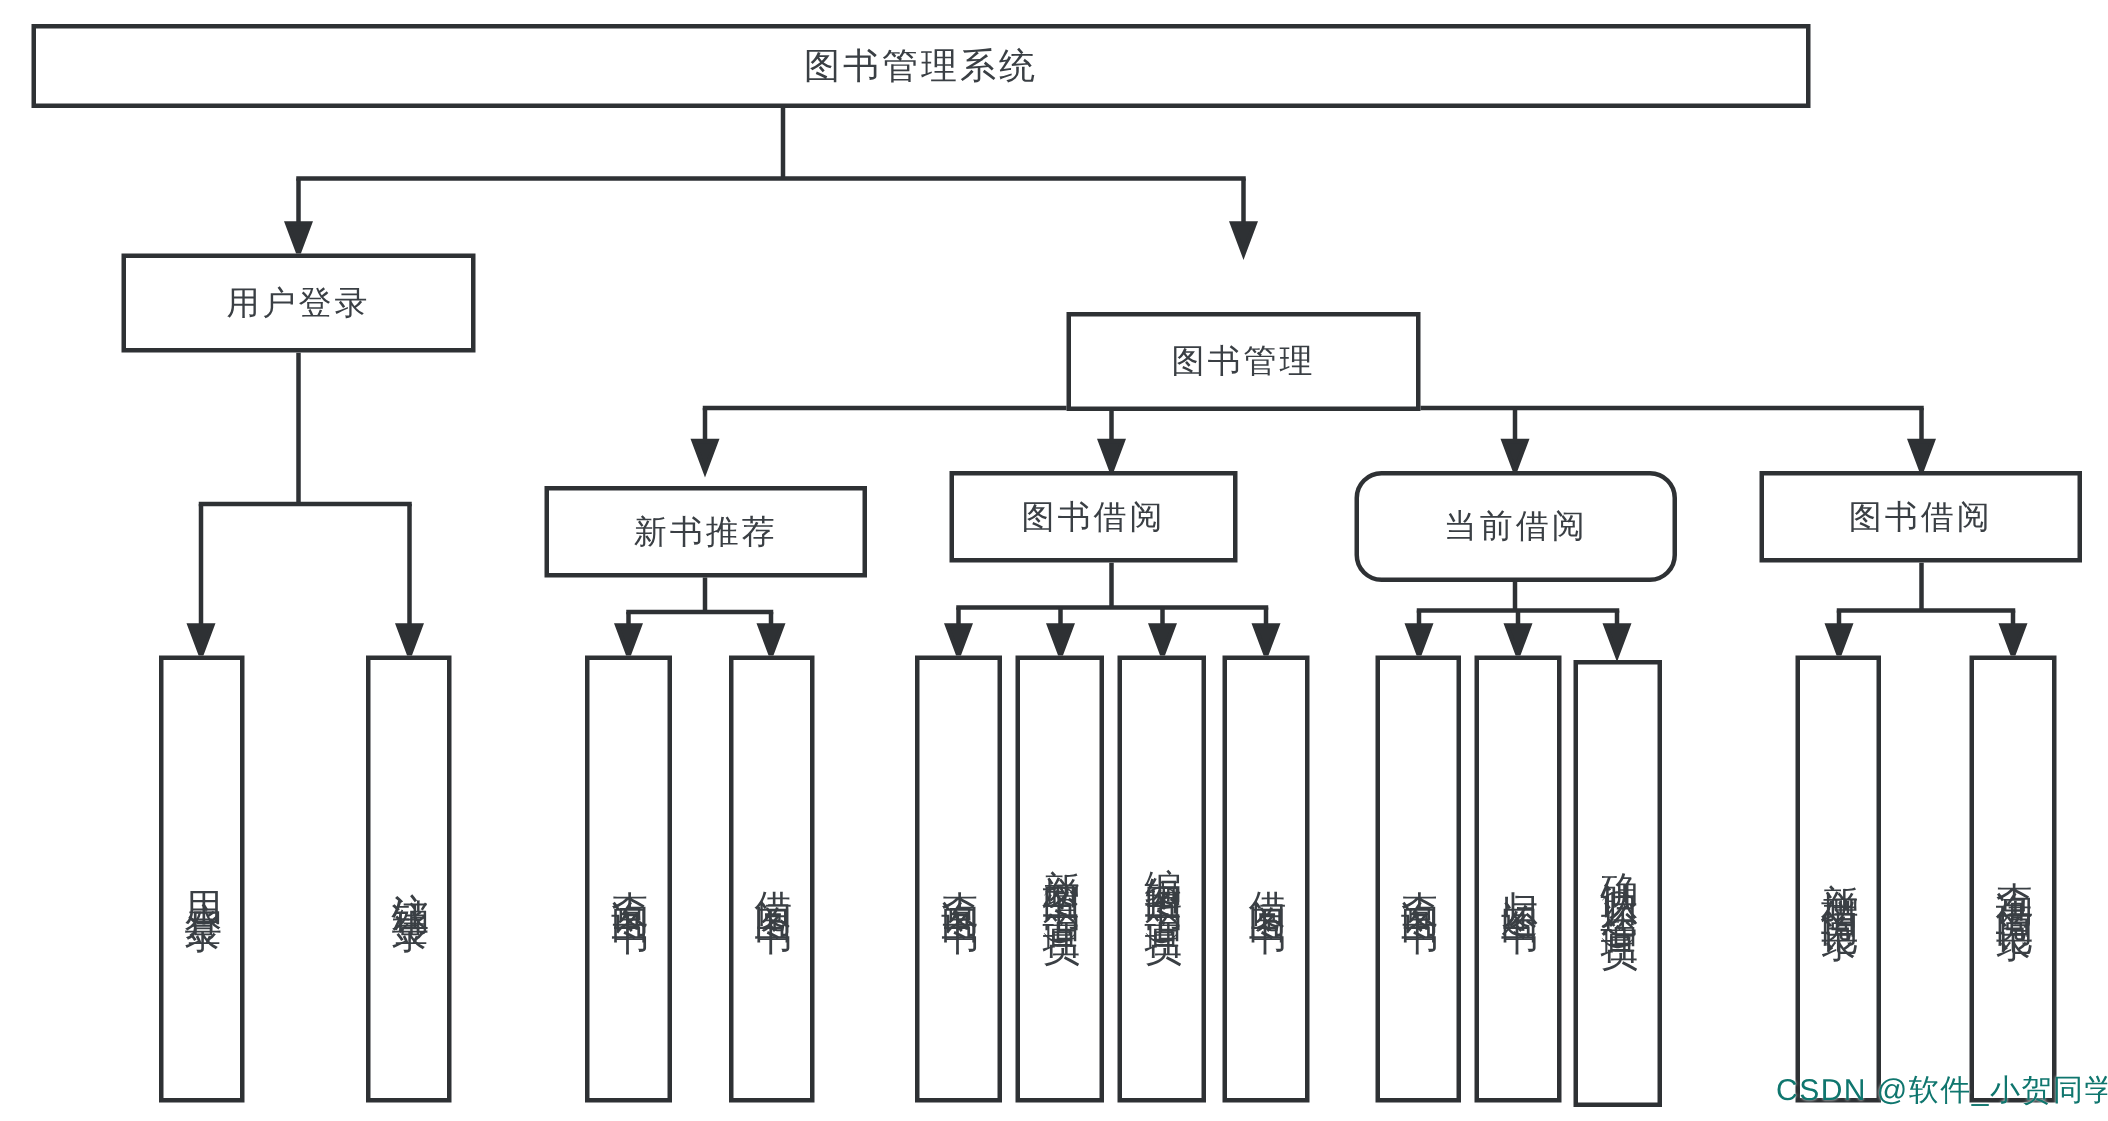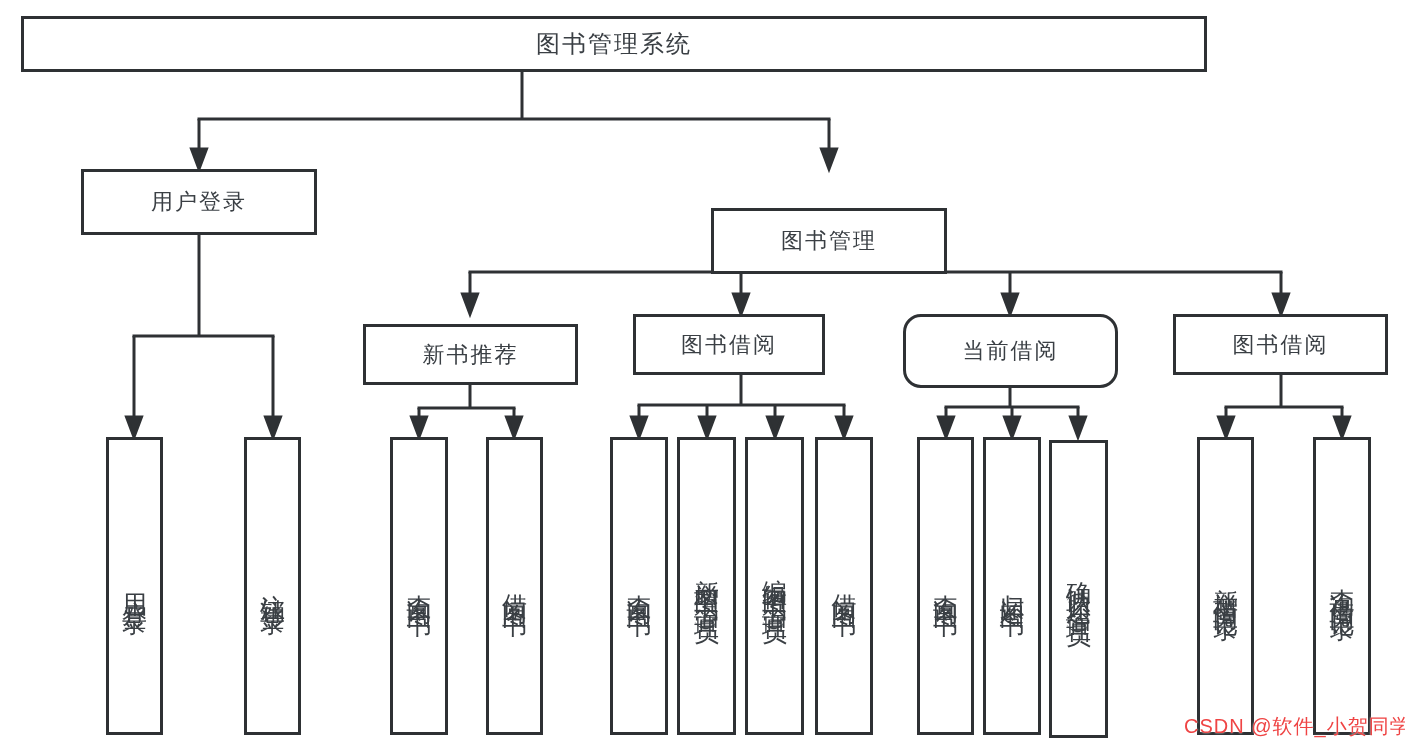--- a/index.html
+++ b/index.html
@@ -47,21 +47,21 @@
     line-height: 1;
   }
   .watermark {
     position: absolute;
     left: 1184px;
     top: 713px;
     width: 212px;
     text-align: right;
     font-size: 20px;
     letter-spacing: 1px;
-    color: #ef4444;
+    color: #0f766e;
     text-shadow: 0 0 2px #ffffff;
     white-space: nowrap;
   }
 </style>
 </head>
 <body>
 
 <div id="stage">
 
   <svg id="connector-svg" viewBox="0 0 1405 747" xmlns="http://www.w3.org/2000/svg">

